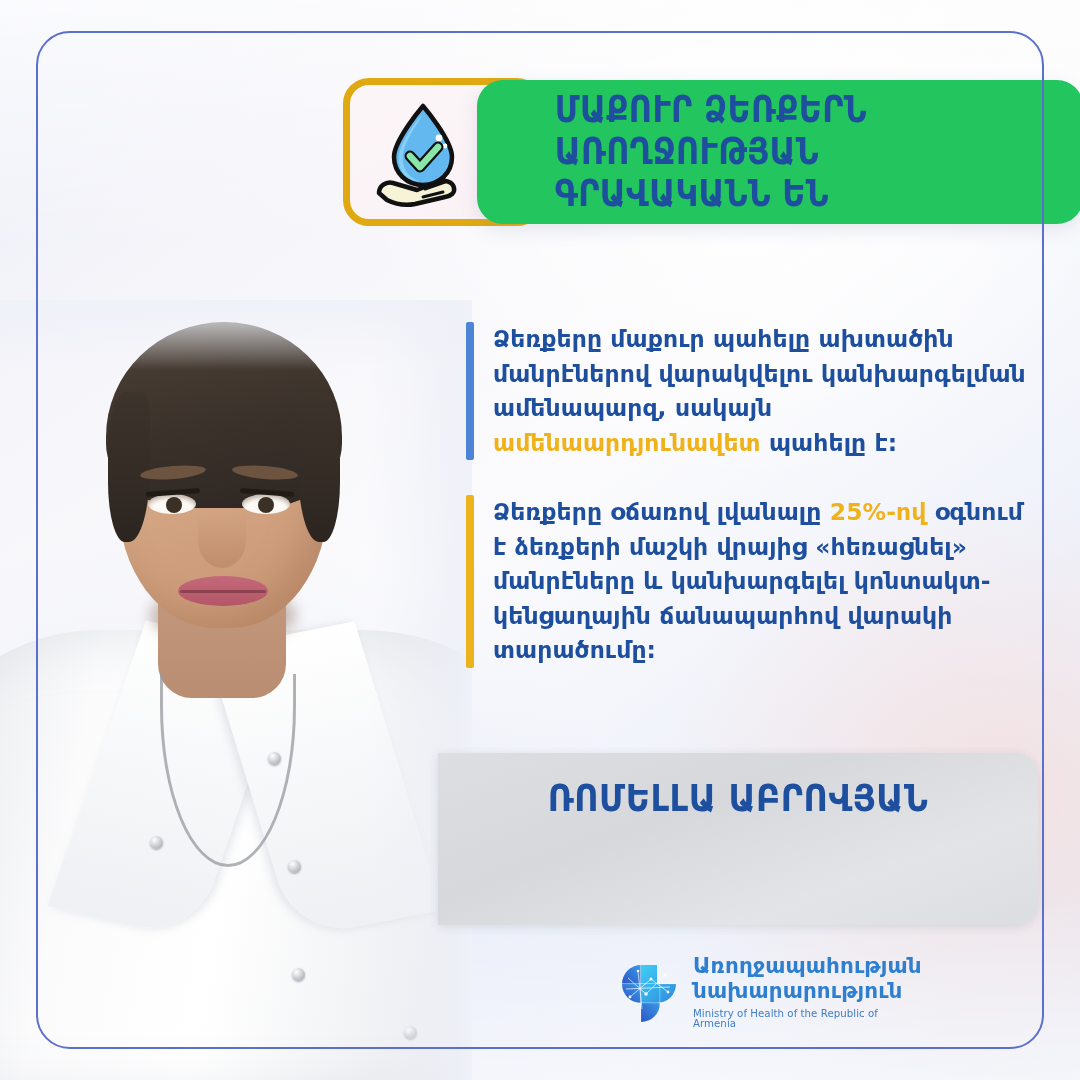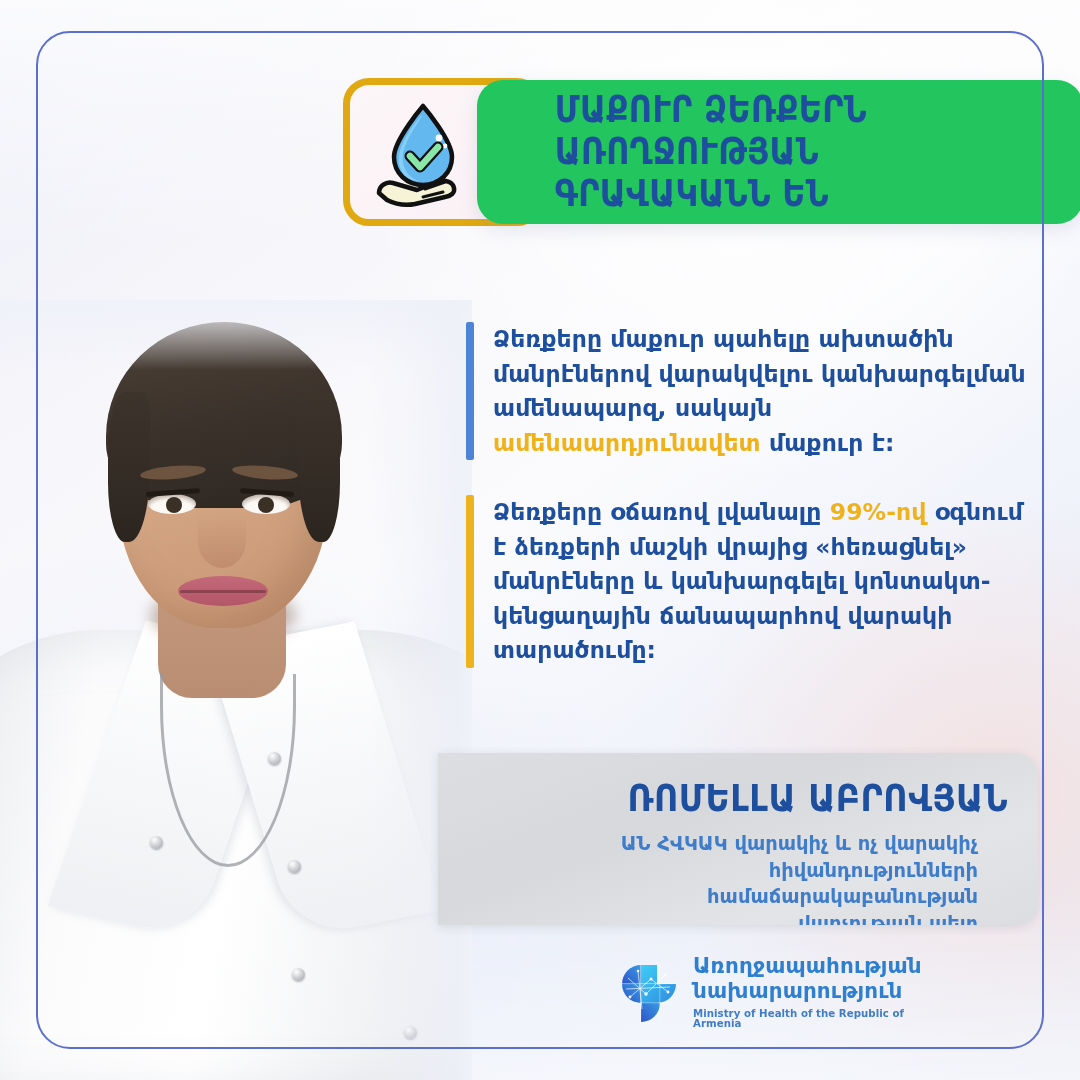--- a/index.html
+++ b/index.html
@@ -323,21 +323,21 @@
   
   .name-panel {
     position: absolute;
     left: 438px;
     top: 753px;
     width: 600px;
     height: 172px;
     background: linear-gradient(160deg, #dcdee1 0%, #d6d8dc 38%, #e3e4e7 72%, #dbdde1 100%);
     border-radius: 0 22px 22px 0;
     box-shadow: 0 2px 10px rgba(140,146,160,0.24);
-    text-align: right;
+    text-align: center;
     overflow: hidden;
   }
   .name-title {
     color: #1d4f9e;
     font-weight: 700;
     font-size: 37px;
     letter-spacing: 0.6px;
     margin-top: 24px;
     transform: scaleX(0.9);
   }
@@ -368,21 +368,21 @@
     color: #2f7fd0;
     font-size: 21.5px;
     font-weight: 700;
     line-height: 1.16;
     white-space: pre-line;
     letter-spacing: 0.1px;
   }
   .logo-en {
     color: #3f7cc9;
     font-size: 10.2px;
-    font-weight: 700;
+    font-weight: 400;
     margin-top: 5px;
     letter-spacing: 0.05px;
   }
 </style>
 </head>
 <body>
 
 <div class="canvas">
 
   <div class="bg-base"></div>
@@ -435,33 +435,30 @@
       <path d="M45 62 L55 73 L73 53" fill="none" stroke="#111111" stroke-width="11" stroke-linecap="round" stroke-linejoin="round"></path>
       <path d="M45 62 L55 73 L73 53" fill="none" stroke="#8ae6a8" stroke-width="6.5" stroke-linecap="round" stroke-linejoin="round"></path>
       <path d="M14 99 C14 92 21 87 28 89 L52 96 L72 88 C80 85 88 88 89 94 C90 99 86 102 80 103 L50 110 C40 112 30 110 22 106 L14 99 Z" fill="#f7f3d6" stroke="#111111" stroke-width="4.5" stroke-linejoin="round"></path>
       <path d="M60 95 L80 88" stroke="#111111" stroke-width="3" stroke-linecap="round"></path>
       <path d="M58 103 L78 98" stroke="#111111" stroke-width="3" stroke-linecap="round"></path>
     </svg>
   </div>
 
   <div class="para para-1">
     <div class="para-bar bar-blue"></div>
-    <div class="para-text"><span>Ձեռքերը մաքուր պահելը ախտածին մանրէներով վարակվելու կանխարգելման ամենապարզ, սակայն </span><span class="hl">ամենաարդյունավետ</span><span> մաքուր է:</span></div>
+    <div class="para-text"><span>Ձեռքերը մաքուր պահելը ախտածին մանրէներով վարակվելու կանխարգելման ամենապարզ, սակայն </span><span class="hl">ամենաարդյունավետ</span><span> պահելը է:</span></div>
   </div>
 
   <div class="para para-2">
     <div class="para-bar bar-gold"></div>
-    <div class="para-text"><span>Ձեռքերը օճառով լվանալը </span><span class="hl">99%-ով</span><span> օգնում է ձեռքերի մաշկի վրայից «հեռացնել» մանրէները և կանխարգելել կոնտակտ-կենցաղային ճանապարհով վարակի տարածումը:</span></div>
+    <div class="para-text"><span>Ձեռքերը օճառով լվանալը </span><span class="hl">25%-ով</span><span> օգնում է ձեռքերի մաշկի վրայից «հեռացնել» մանրէները և կանխարգելել կոնտակտ-կենցաղային ճանապարհով վարակի տարածումը:</span></div>
   </div>
 
   <div class="name-panel">
     <div class="name-title">ՌՈՄԵԼԼԱ ԱԲՐՈՎՅԱՆ</div>
-    <div class="name-role">ԱՆ ՀՎԿԱԿ վարակիչ և ոչ վարակիչ
-հիվանդությունների համաճարակաբանության
-վարչության պետ</div>
   </div>
 
   <div class="logo">
     <svg class="logo-mark" viewBox="0 0 62 62">
       <defs>
         <linearGradient id="lgA" x1="0" y1="0" x2="1" y2="1">
           <stop offset="0%" stop-color="#3fd0f5"></stop>
             <stop offset="100%" stop-color="#2f8ae0"></stop>
         </linearGradient>
         <linearGradient id="lgB" x1="0" y1="1" x2="1" y2="0">

